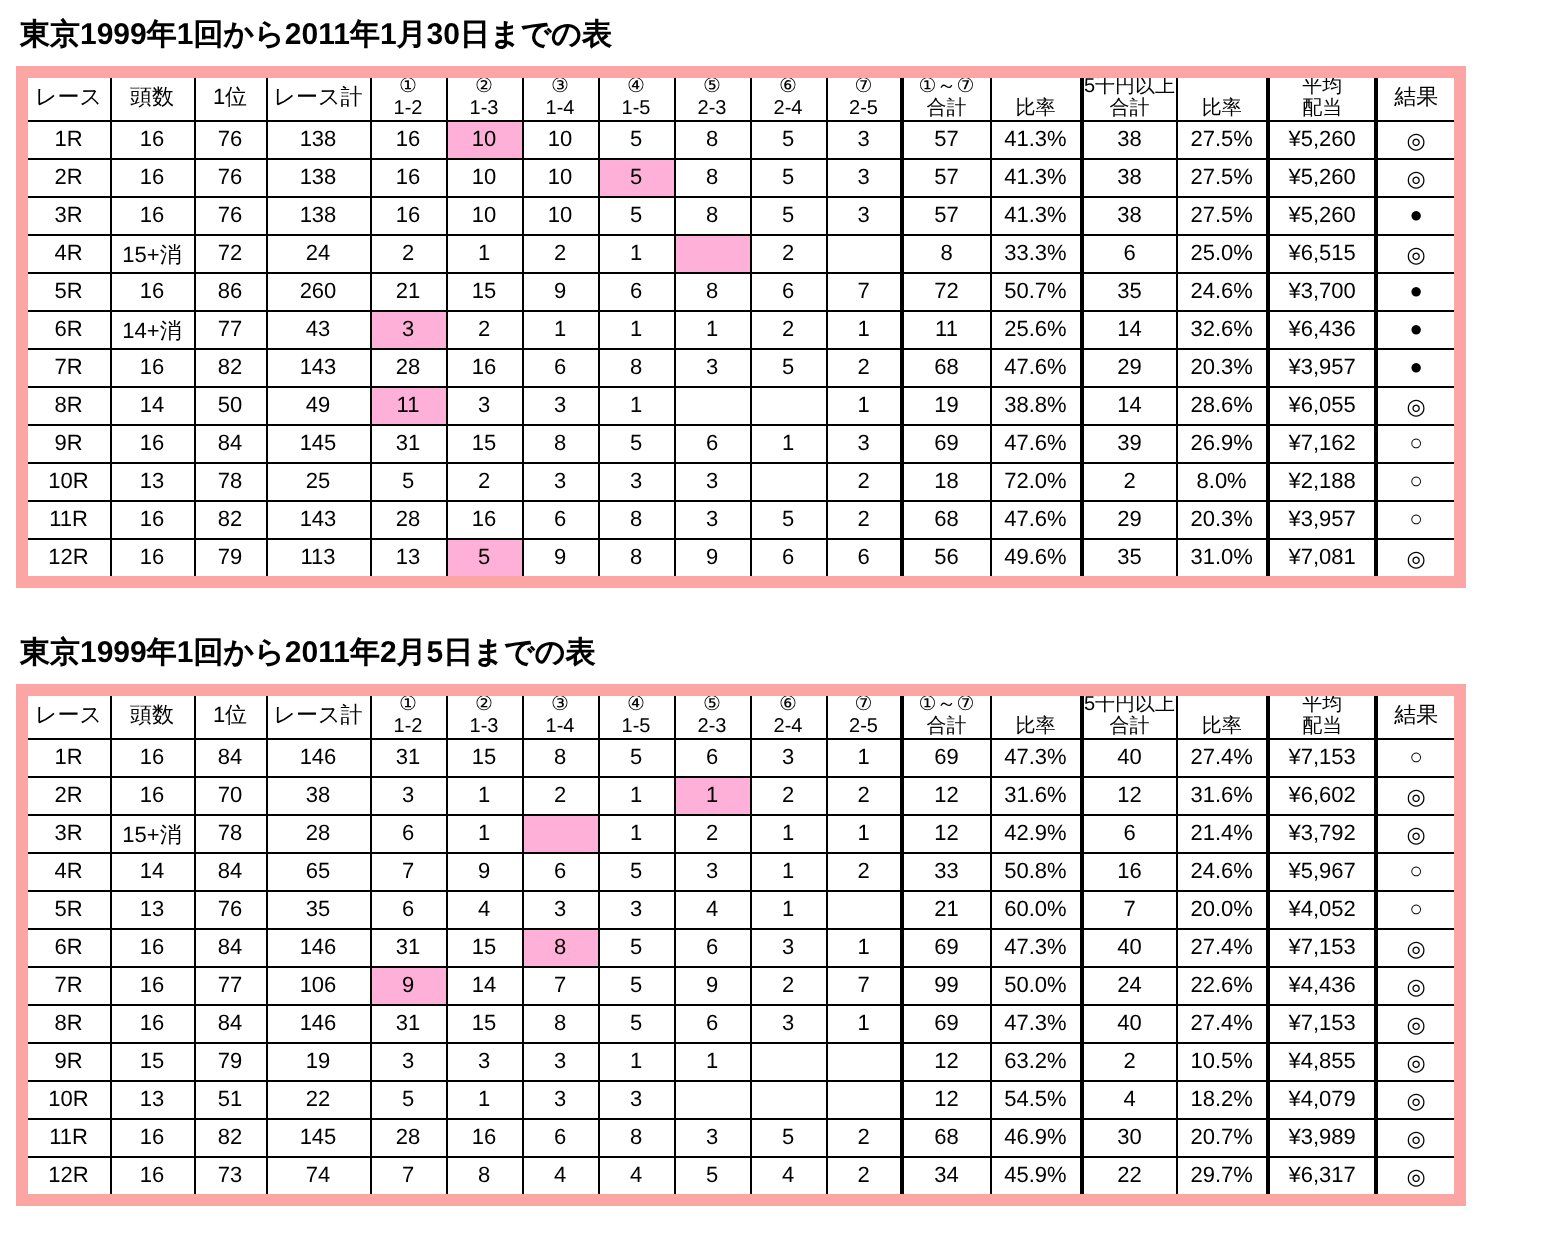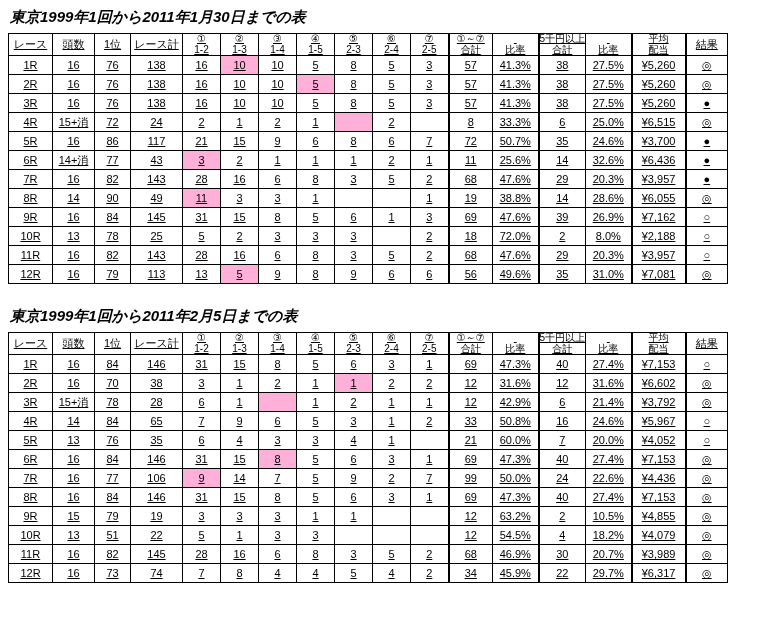--- a/index.html
+++ b/index.html
@@ -1,20 +1,20 @@
 <!DOCTYPE html>
 <html><head>
 <meta charset="utf-8">
 <style>
   html,body{margin:0;padding:0;background:#ffffff;}
   body{width:782px;height:623px;font-family:"Liberation Sans","DejaVu Sans",sans-serif;color:#000;}
   .wrap{padding:6px 8px 0 8px;box-sizing:border-box;}
-  .section-title{font-size:15px;font-weight:700;margin:2px 0 6px 2px;letter-spacing:0px;font-style:italic;}
+  .section-title{font-size:15px;font-weight:700;margin:2px 0 6px 2px;letter-spacing:0px;}
   table{border-collapse:collapse;table-layout:fixed;}
-  table.grid{border:1px solid #fca5a5;text-decoration:underline;}
+  table.grid{border:6px solid #fca5a5;}
   table.grid td,table.grid th{border:1px solid #000;font-size:11px;text-align:center;vertical-align:middle;padding:0;height:18px;overflow:hidden;white-space:nowrap;font-weight:400;}
   .hdr td{font-weight:700;font-size:11px;line-height:1.05;}
   .two-line{line-height:1.0;}
   .two-line div{font-size:10px;}
   .pink{background:#ffb0d8;}
   .res{font-size:13px;}
   .thick-left{border-left:2px solid #000 !important;}
   .sec2{margin-top:23px;}
   .race{font-weight:400;}
 </style>
@@ -174,21 +174,21 @@
             <td>33.3%</td>
             <td class="thick-left">6</td>
             <td>25.0%</td>
             <td class="thick-left">¥6,515</td>
             <td class="thick-left res">◎</td>
           </tr>
           <tr>
             <td class="race">5R</td>
             <td>16</td>
             <td>86</td>
-            <td>117</td>
+            <td>260</td>
             <td>21</td>
             <td>15</td>
             <td>9</td>
             <td>6</td>
             <td>8</td>
             <td>6</td>
             <td>7</td>
             <td class="thick-left">72</td>
             <td>50.7%</td>
             <td class="thick-left">35</td>
@@ -230,21 +230,21 @@
             <td class="thick-left">68</td>
             <td>47.6%</td>
             <td class="thick-left">29</td>
             <td>20.3%</td>
             <td class="thick-left">¥3,957</td>
             <td class="thick-left res">●</td>
           </tr>
           <tr>
             <td class="race">8R</td>
             <td>14</td>
-            <td>90</td>
+            <td>50</td>
             <td>49</td>
             <td class="pink">11</td>
             <td>3</td>
             <td>3</td>
             <td>1</td>
             <td></td>
             <td></td>
             <td>1</td>
             <td class="thick-left">19</td>
             <td>38.8%</td>

